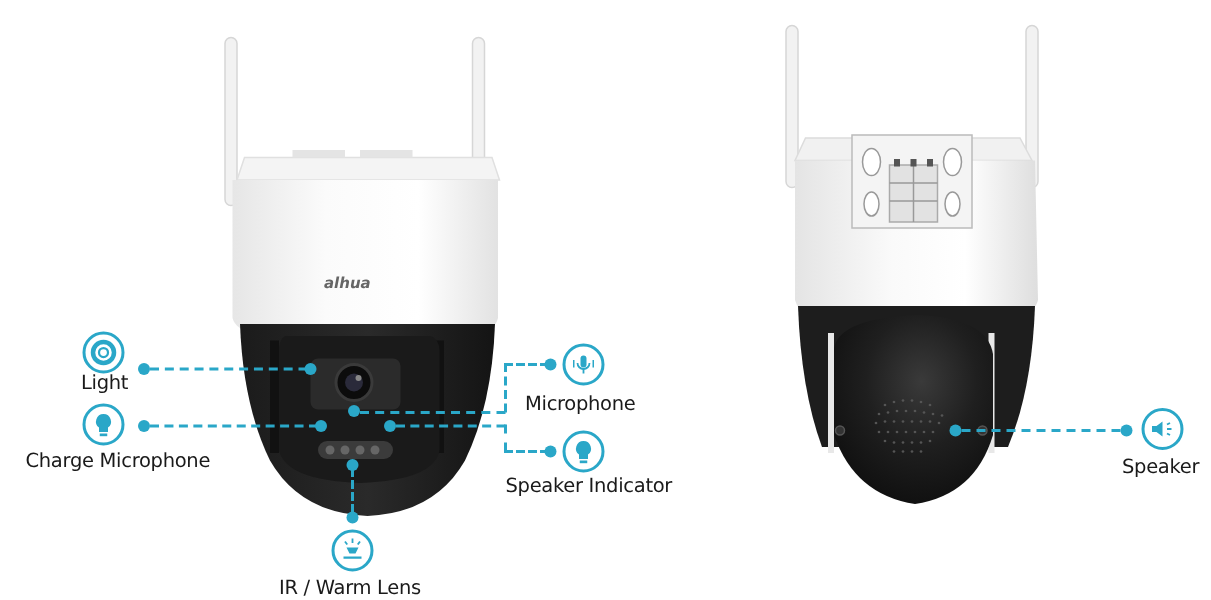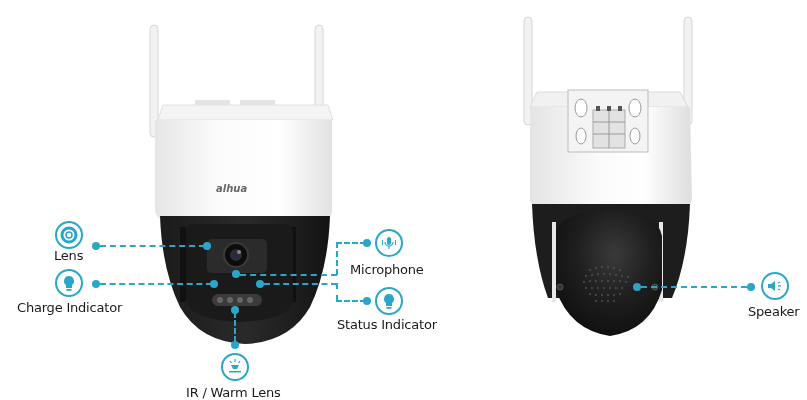--- a/index.html
+++ b/index.html
@@ -61,32 +61,32 @@
     <circle cx="240" cy="288" r="3" fill="#666"></circle>
     <circle cx="250" cy="288" r="3" fill="#666"></circle>
   </svg>
 
   <div class="icon-ring" style="left:55px;top:209px;">
     <svg viewBox="0 0 24 24">
         <circle cx="12" cy="12" r="7" fill="none" stroke="#2aa7c8" stroke-width="3"></circle>
         <circle cx="12" cy="12" r="3" fill="none" stroke="#2aa7c8" stroke-width="1.5"></circle>
       </svg>
   </div>
-  <div class="label" style="left:54px;top:236px;">Lens</div>
+  <div class="label" style="left:54px;top:236px;">Light</div>
   <div class="dot" style="left:92px;top:230px;"></div>
   <div class="hdash" style="left:100px;top:233px;width:105px;"></div>
   <div class="dot" style="left:203px;top:230px;"></div>
 
   <div class="icon-ring" style="left:55px;top:257px;">
     <svg viewBox="0 0 24 24">
         <path d="M12 5 a5 5 0 0 1 3 9 v3 h-6 v-3 a5 5 0 0 1 3 -9 z" fill="#2aa7c8"></path>
         <rect x="9.5" y="18" width="5" height="1.8" fill="#2aa7c8"></rect>
       </svg>
   </div>
-  <div class="label" style="left:17px;top:288px;">Charge Indicator</div>
+  <div class="label" style="left:17px;top:288px;">Charge Microphone</div>
   <div class="dot" style="left:92px;top:268px;"></div>
   <div class="hdash" style="left:100px;top:271px;width:112px;"></div>
   <div class="dot" style="left:210px;top:268px;"></div>
 
   <div class="dot" style="left:232px;top:258px;"></div>
   <div class="hdash" style="left:240px;top:262px;width:97px;"></div>
   <div class="vdash" style="left:336px;top:230px;height:33px;"></div>
   <div class="hdash" style="left:336px;top:230px;width:30px;"></div>
   <div class="dot" style="left:363px;top:227px;"></div>
   <div class="icon-ring" style="left:375px;top:217px;">
@@ -104,21 +104,21 @@
   <div class="hdash" style="left:264px;top:271px;width:73px;"></div>
   <div class="vdash" style="left:336px;top:271px;height:18px;"></div>
   <div class="hdash" style="left:336px;top:288px;width:30px;"></div>
   <div class="dot" style="left:363px;top:285px;"></div>
   <div class="icon-ring" style="left:375px;top:275px;">
     <svg viewBox="0 0 24 24">
         <path d="M12 5 a5 5 0 0 1 3 9 v3 h-6 v-3 a5 5 0 0 1 3 -9 z" fill="#2aa7c8"></path>
         <rect x="9.5" y="18" width="5" height="1.8" fill="#2aa7c8"></rect>
       </svg>
   </div>
-  <div class="label" style="left:337px;top:305px;">Status Indicator</div>
+  <div class="label" style="left:337px;top:305px;">Speaker Indicator</div>
 
   <div class="dot" style="left:231px;top:294px;"></div>
   <div class="vdash" style="left:234px;top:300px;height:30px;"></div>
   <div class="dot" style="left:231px;top:329px;"></div>
   <div class="icon-ring" style="left:221px;top:341px;">
     <svg viewBox="0 0 24 24">
         <path d="M8 10 h8 l-2 4 h-4 z" fill="#2aa7c8"></path>
         <rect x="6" y="16" width="12" height="1.5" fill="#2aa7c8"></rect>
         <line x1="12" y1="4" x2="12" y2="7" stroke="#2aa7c8" stroke-width="1.2"></line>
         <line x1="7" y1="6" x2="8.5" y2="8" stroke="#2aa7c8" stroke-width="1.2"></line>

